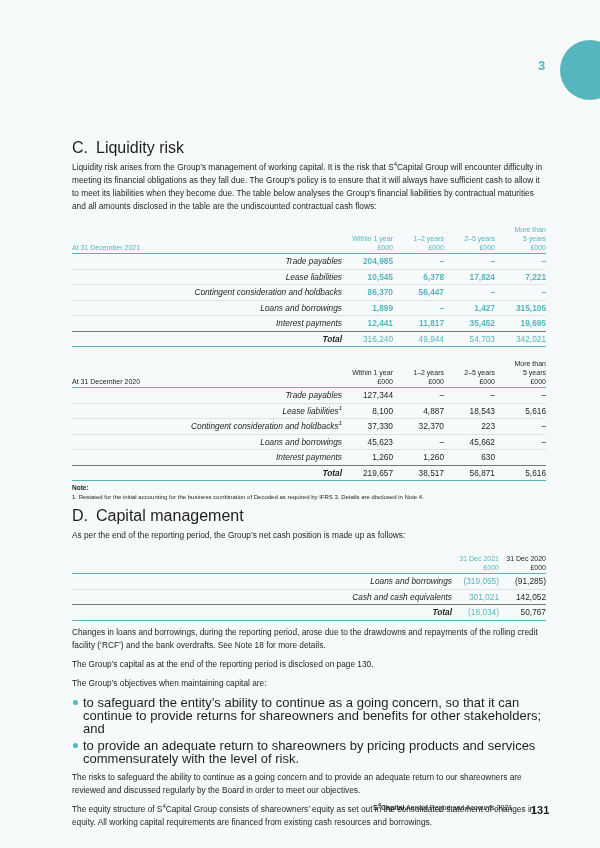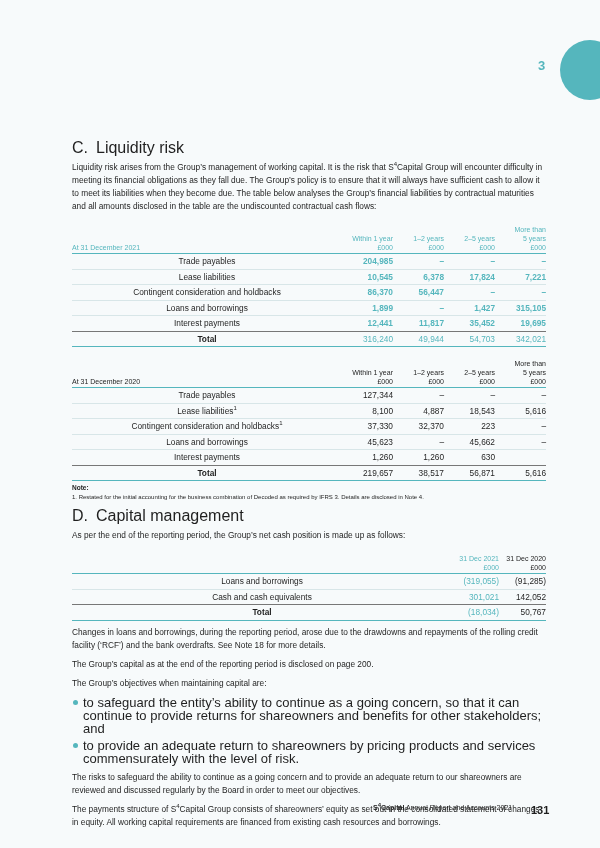--- a/index.html
+++ b/index.html
@@ -11,21 +11,21 @@
   .chapter-circle { position: absolute; left: 560px; top: 40px; width: 60px; height: 60px; border-radius: 50%; background: #55b6bd; }
   .content { position: absolute; left: 72px; top: 139px; width: 474px; }
   h2 { font-size: 16px; font-weight: normal; margin: 0 0 4px 0; }
   h2 .letter { display: inline-block; width: 24px; }
   p { font-size: 8.3px; line-height: 13px; margin: 0 0 6px 0; }
   sup { font-size: 6px; vertical-align: super; line-height: 0; }
   table { width: 100%; border-collapse: collapse; font-size: 8.3px; }
   th { font-weight: normal; font-size: 7px; text-align: right; vertical-align: bottom; line-height: 9px; padding: 0 0 1px 0; }
   th.first { text-align: left; }
   td { padding: 0; height: 14.5px; text-align: right; }
-  td.label { text-align: center; }
+  td.label { text-align: right; font-style: italic; }
   tr.head-row th { border-bottom: 1.2px solid #55b6bd; }
   tr.body-row td { border-bottom: 0.5px solid #d8e6e8; }
   tr.last-body td { border-bottom: 0.8px solid #777; }
   tr.total-row td { font-weight: bold; border-bottom: 1.2px solid #55b6bd; }
   tr.total-row td.num { font-weight: normal; }
   .teal { color: #55b6bd; }
   .t2021 th { color: #55b6bd; }
   .t2021 td.num { color: #55b6bd; font-weight: bold; }
   col.c-label { width: 270px; }
   col.c-num { width: 51px; }
@@ -214,26 +214,26 @@
     <tr class="total-row">
       <td class="label">Total</td>
       <td class="num teal">(18,034)</td>
       <td class="num">50,767</td>
     </tr>
   </tbody>
     </table>
 
   <div style="height:5px"></div>
   <p>Changes in loans and borrowings, during the reporting period, arose due to the drawdowns and repayments of the rolling credit facility (‘RCF’) and the bank overdrafts. See Note 18 for more details.</p>
-  <p>The Group’s capital as at the end of the reporting period is disclosed on page 200.</p>
+  <p>The Group’s capital as at the end of the reporting period is disclosed on page 130.</p>
   <p>The Group’s objectives when maintaining capital are:</p>
   <ul>
     <li><span class="bullet"></span><span>to safeguard the entity’s ability to continue as a going concern, so that it can continue to provide returns for shareowners and benefits for other stakeholders; and</span></li>
     <li><span class="bullet"></span><span>to provide an adequate return to shareowners by pricing products and services commensurately with the level of risk.</span></li>
   </ul>
   <p>The risks to safeguard the ability to continue as a going concern and to provide an adequate return to our shareowners are reviewed and discussed regularly by the Board in order to meet our objectives.</p>
-  <p><span>The payments structure of S</span><sup>4</sup><span>Capital Group consists of shareowners’ equity as set out in the consolidated statement of changes in equity. All working capital requirements are financed from existing cash resources and borrowings.</span></p>
+  <p><span>The equity structure of S</span><sup>4</sup><span>Capital Group consists of shareowners’ equity as set out in the consolidated statement of changes in equity. All working capital requirements are financed from existing cash resources and borrowings.</span></p>
 </div>
 
 <div class="footer">
   <span class="brand"><span>S</span><sup>4</sup><span>Capital</span></span><span> Annual Report and Accounts 2021</span>
   <span class="page">131</span>
 </div>
 
 </body></html>

